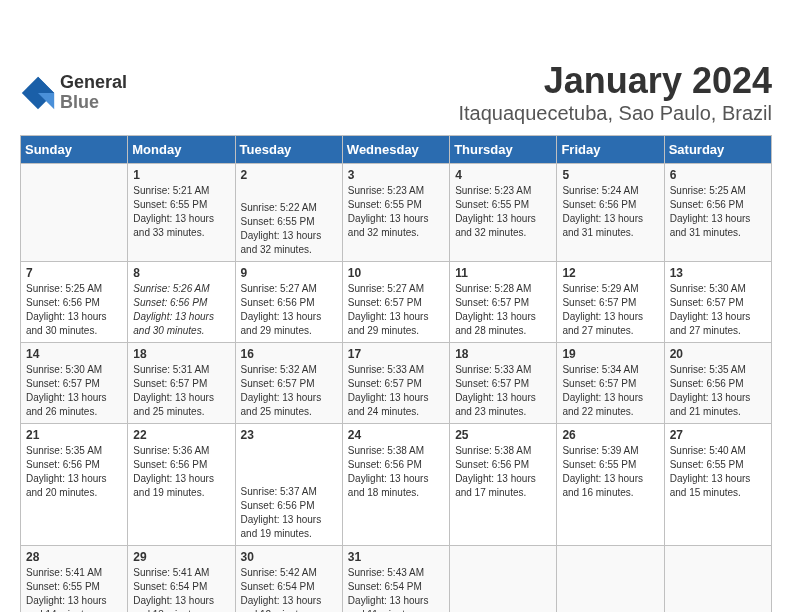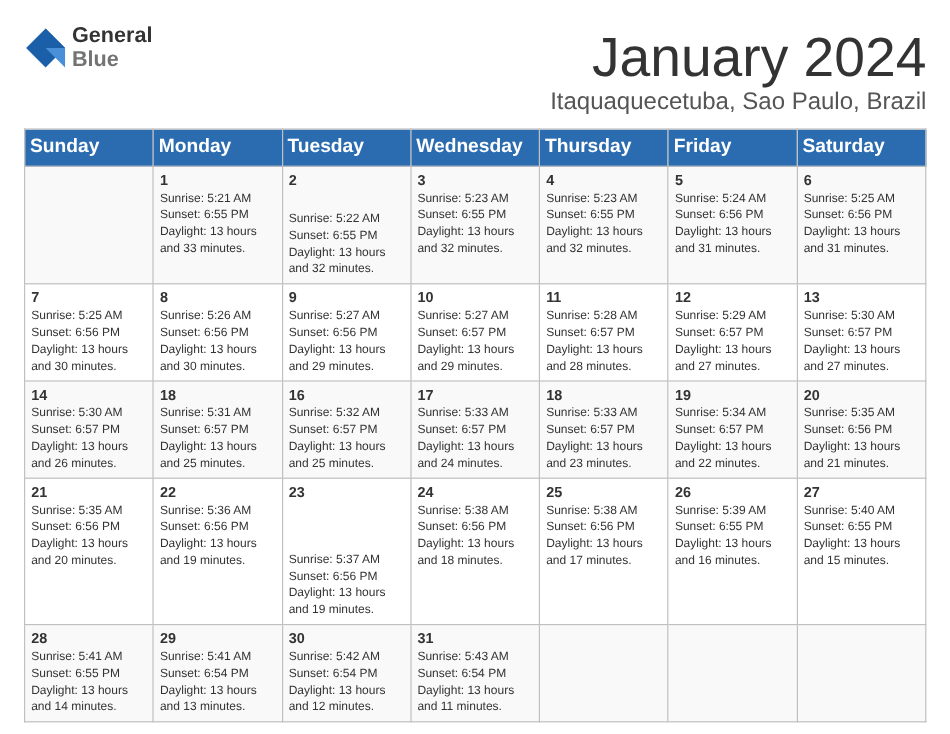--- a/index.html
+++ b/index.html
@@ -6,22 +6,23 @@
     body {
       font-family: Arial, sans-serif;
       background: #fff;
       width: 792px;
       min-height: 612px;
       padding: 20px;
     }
     .header {
       display: flex;
       justify-content: space-between;
-      align-items: flex-start;
+      align-items: center;
       margin-bottom: 10px;
+      margin-top: 40px;
     }
     .logo {
       display: flex;
       align-items: center;
       gap: 4px;
     }
     .logo-text {
       font-size: 18px;
       font-weight: bold;
       line-height: 1.1;
@@ -29,36 +30,36 @@
     .logo-general { color: #333; }
     .logo-blue { color: #737373; }
     .logo-icon {
       width: 36px;
       height: 36px;
     }
     .title-block {
       text-align: right;
     }
     .month-title {
-      font-size: 46px;
-      font-weight: normal;
+      font-size: 36px;
+      font-weight: bold;
       color: #333;
     }
     .location {
       font-size: 20px;
       color: #555;
     }
     table {
       width: 100%;
       border-collapse: collapse;
     }
     th {
       background-color: #2b6cb0;
       color: white;
-      font-size: 16px;
+      font-size: 13px;
       font-weight: bold;
       padding: 6px 4px;
       text-align: left;
       border: 1px solid #c0c0c0;
     }
     td {
       border: 1px solid #c0c0c0;
       vertical-align: top;
       padding: 4px 5px;
       font-size: 10.5px;
@@ -166,21 +167,21 @@
       <tr>
         <td>
           <div class="day-number">7</div>
           <div class="day-info" style="white-space: pre-line;">Sunrise: 5:25 AM
 Sunset: 6:56 PM
 Daylight: 13 hours
 and 30 minutes.</div>
         </td>
         <td>
           <div class="day-number">8</div>
-          <div class="day-info" style="white-space: pre-line;">Sunrise: 5:26 AM
+          <div class="day-info" style="white-space: pre-line; font-style: italic;">Sunrise: 5:26 AM
 Sunset: 6:56 PM
 Daylight: 13 hours
 and 30 minutes.</div>
         </td>
         <td>
           <div class="day-number">9</div>
           <div class="day-info" style="white-space: pre-line;">Sunrise: 5:27 AM
 Sunset: 6:56 PM
 Daylight: 13 hours
 and 29 minutes.</div>

